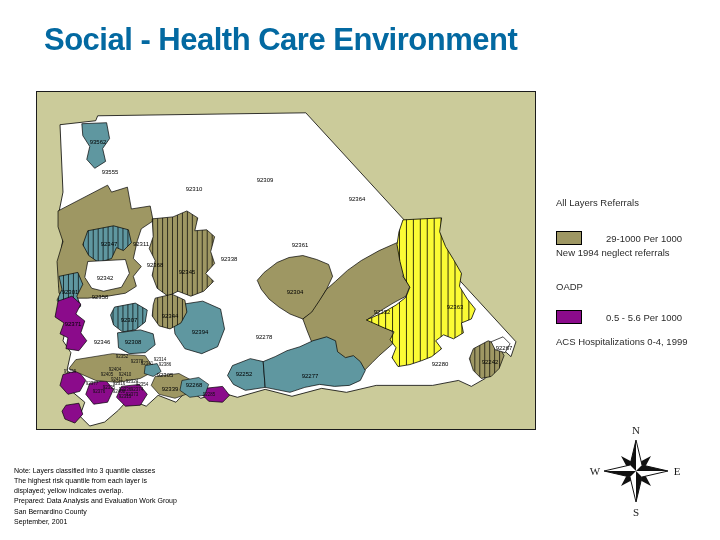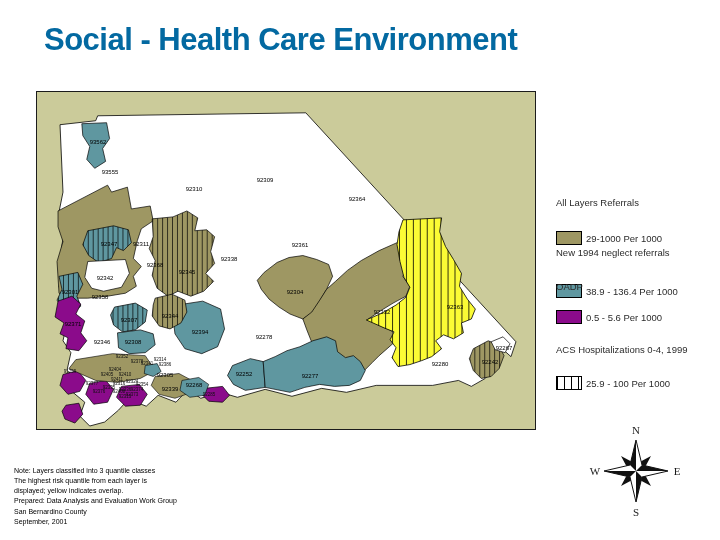--- a/index.html
+++ b/index.html
@@ -20,21 +20,21 @@
   .map-panel svg{position:absolute;left:0;top:0;}
   .zip-label{
     position:absolute;transform:translate(-50%,-50%);
     font-size:6px;color:#000;white-space:nowrap;line-height:1;
   }
   .zip-label.tiny{font-size:4.5px;color:#111;}
   .legend{position:absolute;left:556px;top:0;width:160px;height:540px;}
   .legend-heading{
     position:absolute;left:0;font-size:9.5px;color:#2b2b2b;white-space:nowrap;
   }
-  .legend-row{position:absolute;left:0;display:flex;align-items:center;gap:4px;}
+  .legend-row{position:absolute;left:0;display:flex;align-items:center;gap:24px;}
   .legend-label{font-size:9.5px;color:#2b2b2b;white-space:nowrap;}
   .swatch{width:24px;height:12px;border:1px solid #000;flex:0 0 auto;}
   .swatch.khaki{background:var(--padra_khaki,#9e9763);}
   .swatch.teal{background:var(--neglect_teal,#5f97a0);}
   .swatch.purple{background:var(--oadp_purple,#8b0b8b);}
   .swatch.hatched{
     background:repeating-linear-gradient(90deg,#000 0 1px,#fff 1px 7px);
   }
   .notes{
     position:absolute;left:14px;top:466px;font-size:7px;line-height:1.45;color:#000;
@@ -169,34 +169,26 @@
     <span class="zip-label tiny" style="left: 172px; top: 303px;">92285</span>
   </div>
 
 <div class="legend">
   <div class="legend-heading" style="top:197px">All Layers Referrals</div>
   <div class="legend-row" style="top:231px">
     <span class="swatch khaki"></span>
     <span class="legend-label">29-1000 Per 1000</span>
   </div>
   <div class="legend-heading" style="top:247px">New 1994 neglect referrals</div>
-  <div class="legend-row" style="top:284px">
-    <span class="swatch teal"></span>
-    <span class="legend-label">38.9 - 136.4 Per 1000</span>
-  </div>
   <div class="legend-heading" style="top:281px">OADP</div>
   <div class="legend-row" style="top:310px">
     <span class="swatch purple"></span>
     <span class="legend-label">0.5 - 5.6 Per 1000</span>
   </div>
-  <div class="legend-heading" style="top:344px">ACS Hospitalizations 0-4, 1999</div>
-  <div class="legend-row" style="top:376px">
-    <span class="swatch hatched"></span>
-    <span class="legend-label">25.9 - 100 Per 1000</span>
-  </div>
+  <div class="legend-heading" style="top:336px">ACS Hospitalizations 0-4, 1999</div>
 </div>
 
 <svg class="compass" viewBox="0 0 100 104">
   <text x="50" y="18" text-anchor="middle">N</text>
   <text x="50" y="100" text-anchor="middle">S</text>
   <text x="91" y="59" text-anchor="middle">E</text>
   <text x="9" y="59" text-anchor="middle">W</text>
   <g>
     <polygon fill="#111" points="65,40 57,55 65,70 50,62 35,70 43,55 35,40 50,48"></polygon>
     <polygon fill="#fff" stroke="#111" stroke-width="1" points="50,24 56,49 82,55 56,61 50,86 44,61 18,55 44,49"></polygon>

